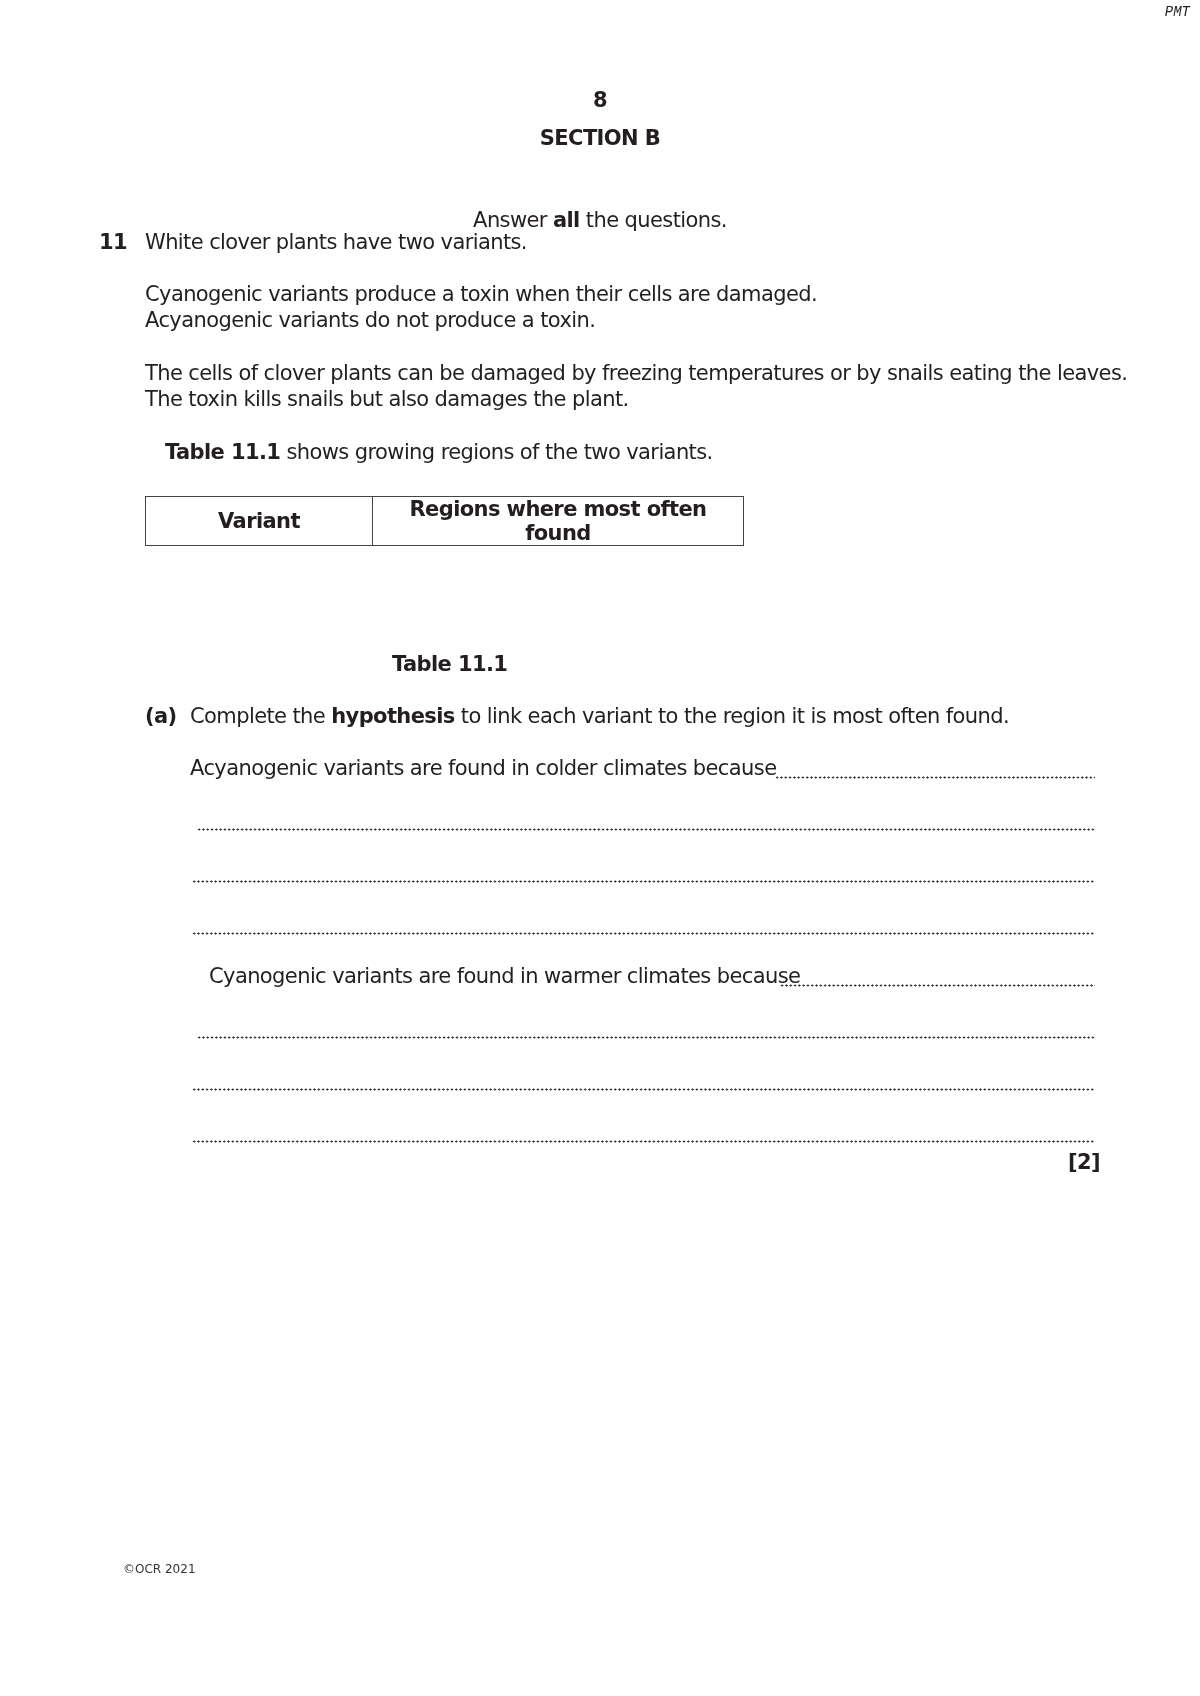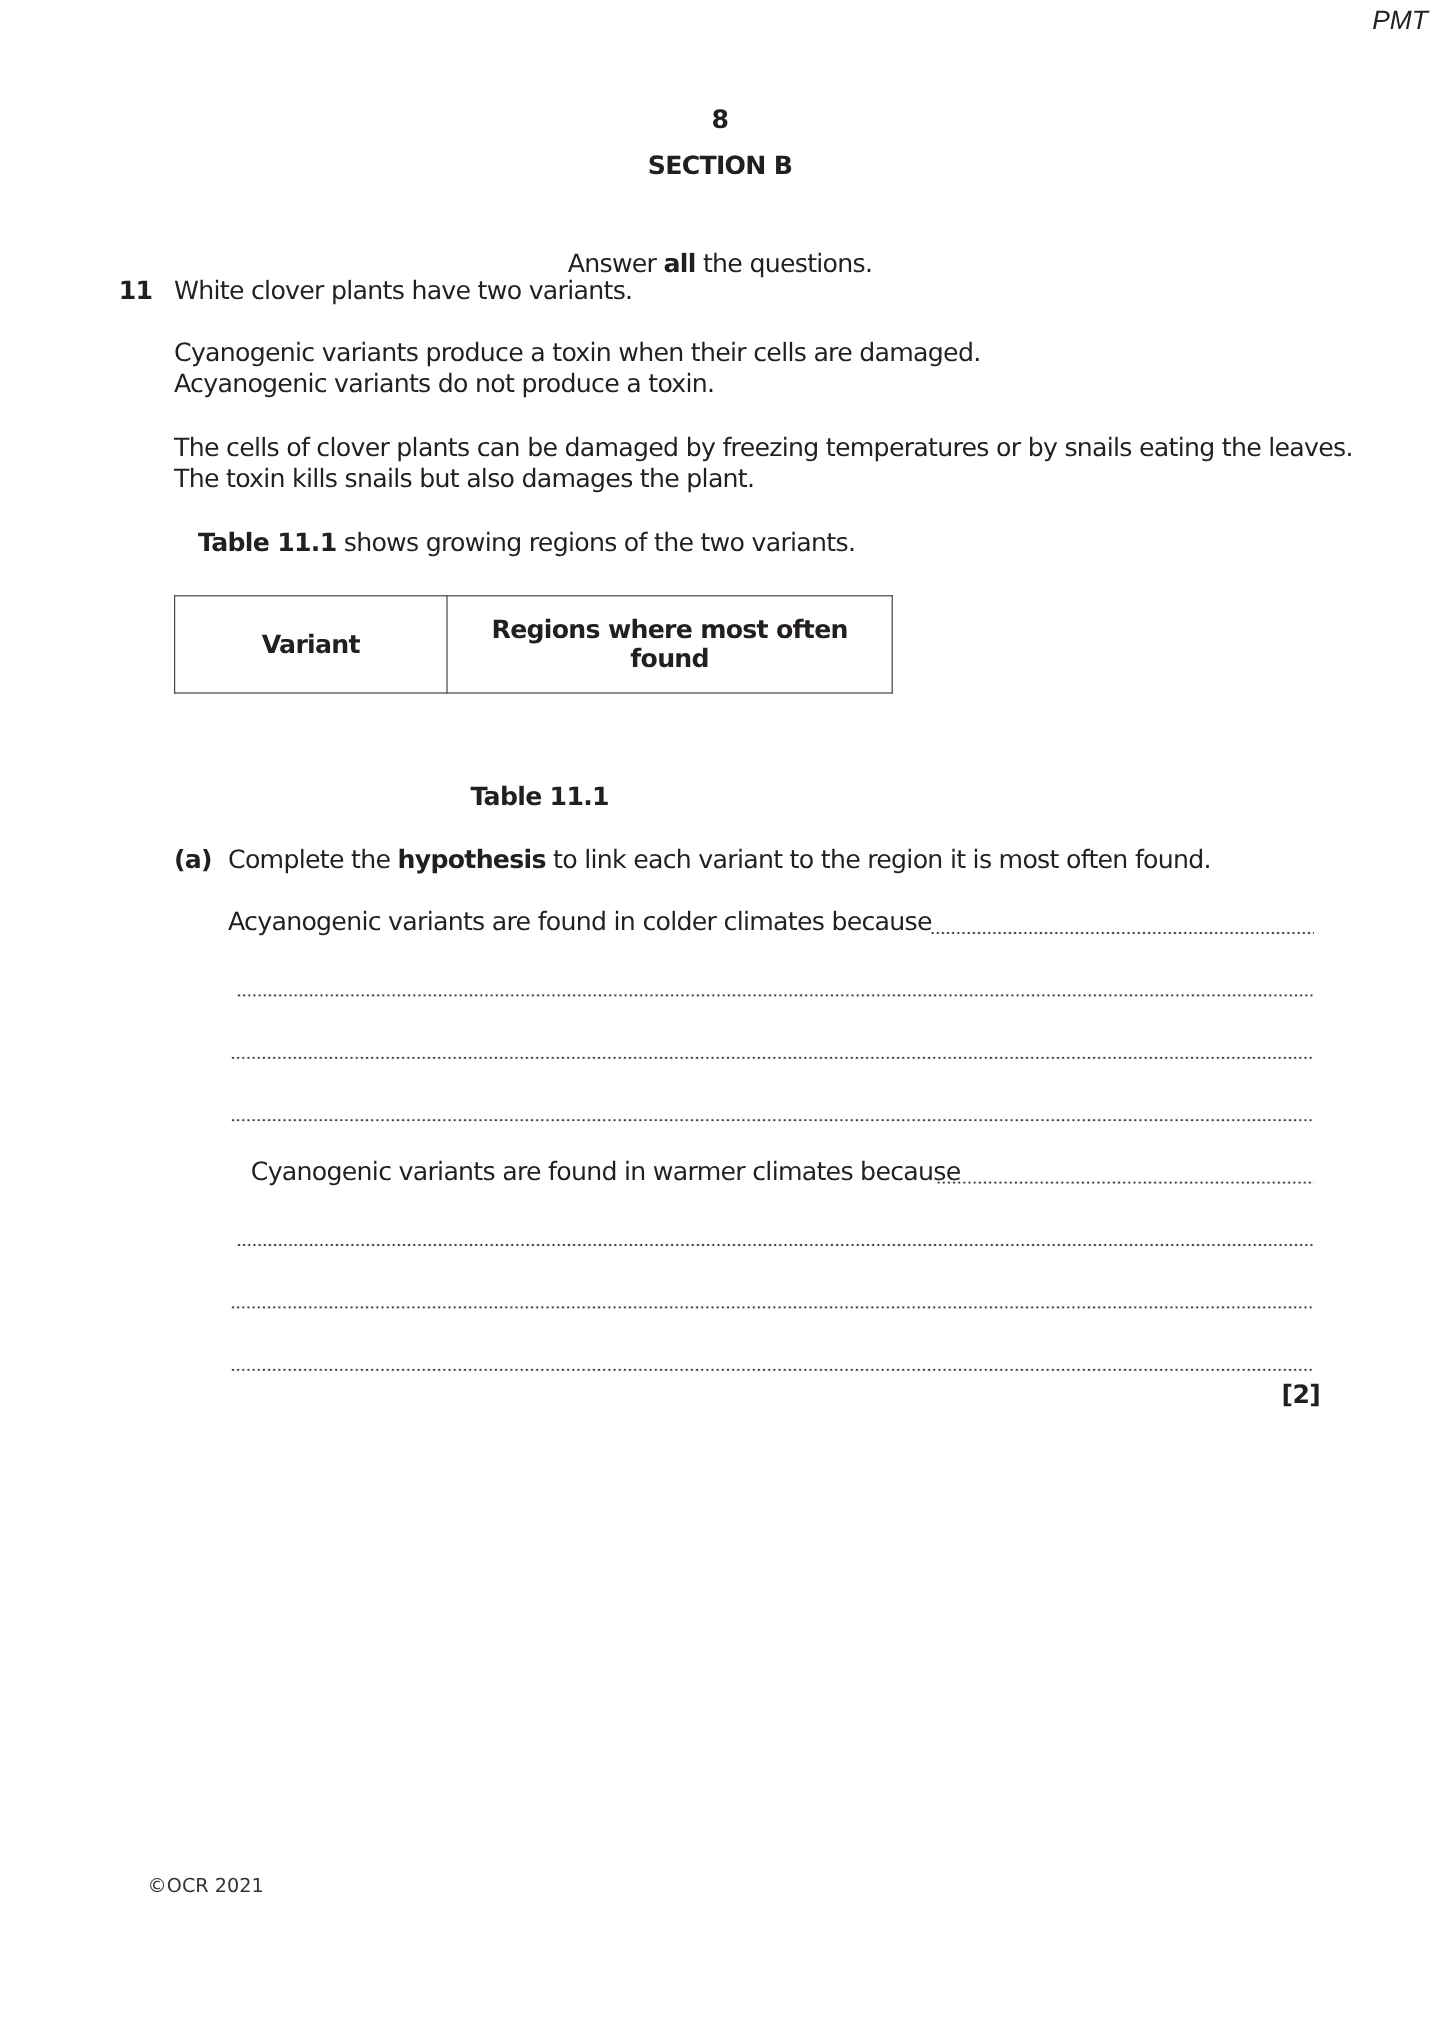--- a/index.html
+++ b/index.html
@@ -1,28 +1,28 @@
 <!DOCTYPE html>
 <html><head>
 <meta charset="utf-8">
 <style>
   html, body { margin: 0; padding: 0; background: #ffffff; }
   body { width: 1200px; height: 1696px; position: relative; overflow: hidden;
          font-family: "DejaVu Sans", sans-serif; color: #231f20; }
   .abs { position: absolute; }
   .txt { font-size: 21px; letter-spacing: -0.6px; white-space: nowrap; }
-  .pmt { right: 10px; top: 4px; font-family: Liberation Sans, sans-serif; font-style: italic; font-size: 22px; color: #222; }
+  .pmt { right: 10px; top: 4px; font-family: Liberation Mono, monospace; font-style: italic; font-size: 14px; color: #222; }
   .center { left: 0; width: 1200px; text-align: center; }
   .bold { font-weight: bold; }
   table.t { position: absolute; left: 145px; top: 496px; border-collapse: collapse; }
-  table.t td, table.t th { border: 1.5px solid #444; font-size: 21px; letter-spacing: -0.6px; text-align: center; height: 40px; padding: 16px 10px; font-weight: normal; }
+  table.t td, table.t th { border: 1.5px solid #444; font-size: 21px; letter-spacing: -0.6px; text-align: center; height: 40px; padding: 0 10px; font-weight: normal; }
   table.t th { font-weight: bold; }
   .col1 { width: 206px; } .col2 { width: 350px; }
   .dots { position: absolute; height: 3px; background-image: radial-gradient(circle, #333 0.9px, transparent 1.2px); background-size: 4.3px 3px; background-repeat: repeat-x; }
-  .foot { left: 123px; top: 1562px; font-size: 16px; color: #333; }
+  .foot { left: 123px; top: 1562px; font-size: 12px; color: #333; }
 </style>
 </head>
 <body>
 
 <div class="abs pmt">PMT</div>
 
 <div class="abs center txt bold" style="top:88px;">8</div>
 <div class="abs center txt bold" style="top:126px;">SECTION B</div>
 <div class="abs center txt" style="top:178px;margin-top:30px;"><span>Answer </span><b>all</b><span> the questions.</span></div>
 

